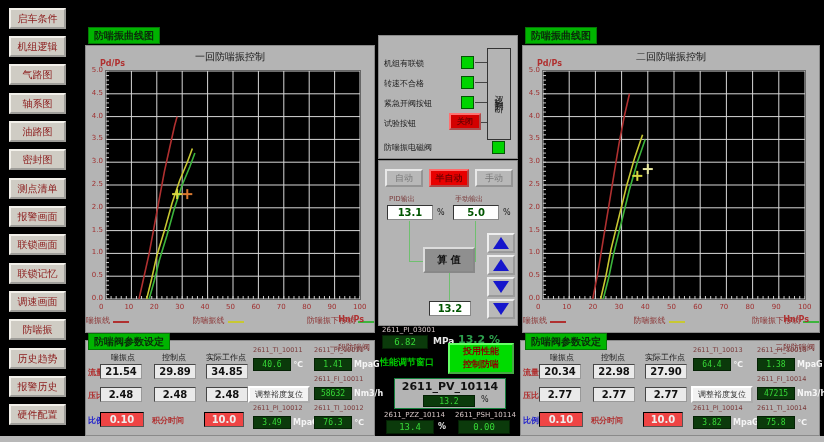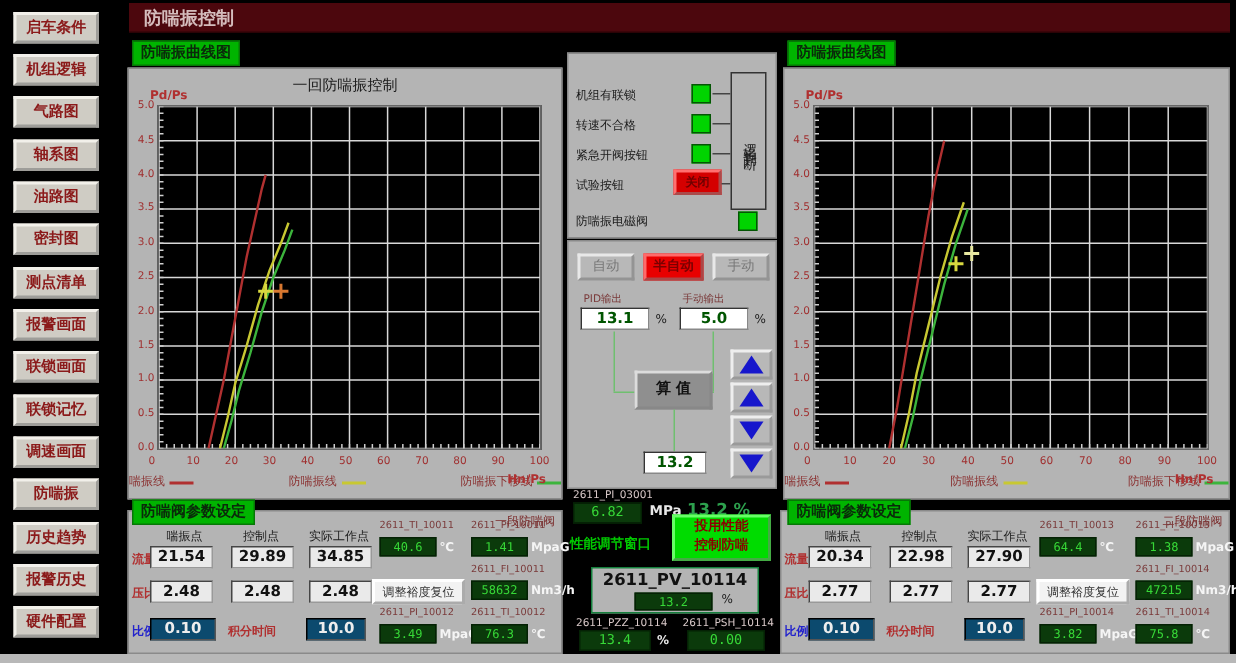--- a/index.html
+++ b/index.html
@@ -2,21 +2,21 @@
 <html><head>
 <meta charset="utf-8">
 <style>
   * { margin:0; padding:0; box-sizing:border-box; }
   html,body { background:#000; }
   body { font-family:"DejaVu Sans", sans-serif; }
   #screen { position:relative; width:824px; height:442px; background:#000; overflow:hidden; }
 
   
   .sbtn { position:absolute; left:9px; width:57px; height:21px; background:#cfccc4;
-          border:2px outset #f2f0ea; color:#8b1a1a; font-size:10px; font-weight:bold;
+          border:2px outset #f2f0ea; color:#8b1a1a; font-size:10px; font-weight:normal;
           text-align:center; line-height:17px; cursor:pointer; }
 
   
   #titlebar { position:absolute; left:86px; top:2px; width:734px; height:20px;
               background:#4c070d; color:#d4bcbc; font-size:12px; font-weight:bold;
               line-height:20px; padding-left:10px; border-bottom:1px solid #2a0306; }
 
   .gtag { position:absolute; background:#00b400; color:#0a2a0a; font-size:10px;
           font-weight:bold; padding:1px 5px; border:1px solid #067806; z-index:5; line-height:13px;}
 
@@ -88,21 +88,21 @@
   #pvbox .pvt { position:absolute; top:1px; width:100%; text-align:center; font-size:11px;
                 font-weight:bold; color:#111; }
 
   
   .pp { position:absolute; top:340px; height:96px; background:#b4b4b4; border:1px solid #8a8a8a; }
   .corner { position:absolute; right:4px; top:1px; font-size:8px; color:#7a2a2a;margin-left:40px; }
   .ph { position:absolute; top:11px; font-size:8px; color:#1a1a1a; text-align:center; }
   .rl { position:absolute; left:2px; font-size:8px; color:#b03030; font-weight:bold; }
   .vb { position:absolute; width:42px; height:15px; background:#eaeaea; border:1px inset #999;
         font-size:10px; font-weight:bold; color:#111; text-align:center; line-height:14px; }
-  .bb { position:absolute; width:44px; height:15px; background:#0c4a6e; border:1px inset #555;
+  .bb { position:absolute; width:44px; height:15px; background:#ef4444; border:1px inset #555;
         font-size:10px; font-weight:bold; color:#ededed; text-align:center; line-height:14px; }
   .rbtn { position:absolute; left:162px; top:45px; width:62px; height:17px; background:#f2f2f2;
           border:2px outset #fff; font-size:8px; color:#333; text-align:center; line-height:13px; cursor:pointer;}
   .tg { position:absolute; width:70px; }
   .tgl { font-size:6.5px; color:#7a3a3a; white-space:nowrap; }
   .tg .dd2 { display:inline-block; width:38px; height:13px; background:#0b3a0b; border:1px solid #042104;
              color:#37d837; font-family:"DejaVu Sans Mono",monospace; font-size:8px;
              text-align:center; line-height:12px; vertical-align:middle;}
   .tgu { font-size:8px; color:#f5f5f5; font-weight:bold; margin-left:2px; vertical-align:middle; }
 
@@ -124,21 +124,20 @@
     <div class="sbtn" style="top:206px">报警画面</div>
     <div class="sbtn" style="top:234px">联锁画面</div>
     <div class="sbtn" style="top:263px">联锁记忆</div>
     <div class="sbtn" style="top:291px">调速画面</div>
     <div class="sbtn" style="top:319px">防喘振</div>
     <div class="sbtn" style="top:348px">历史趋势</div>
     <div class="sbtn" style="top:376px">报警历史</div>
     <div class="sbtn" style="top:404px">硬件配置</div>
   </div>
 
-  <div id="titlebar">防喘振控制</div>
 
   <div class="gtag" style="left:88px;top:27px">防喘振曲线图</div>
   <div class="gtag" style="left:525px;top:27px">防喘振曲线图</div>
   <div class="gtag" style="left:88px;top:333px">防喘阀参数设定</div>
   <div class="gtag" style="left:525px;top:333px">防喘阀参数设定</div>
 
   <div class="chart-panel" style="left:85px;top:45px">
     <div class="chart-title">一回防喘振控制</div>
     <div class="chart-ylab">Pd/Ps</div>
     <div class="yticks">
@@ -302,20 +301,21 @@
       </div>
     <div class="legend">
         <span><span>喘振线</span><span class="sw" style="border-top-color: rgb(176, 48, 48);"></span></span>
         <span><span>防喘振线</span><span class="sw" style="border-top-color: rgb(200, 200, 50);"></span></span>
         <span><span>防喘振下移线</span><span class="sw" style="border-top-color: rgb(60, 180, 60);"></span></span>
       </div>
     <div class="xlab">Hn/Ps</div>
   </div>
 
   <div class="chart-panel" style="left:522px;top:45px;width:298px">
+    <div class="chart-title">二回防喘振控制</div>
     <div class="chart-ylab">Pd/Ps</div>
     <div class="yticks">
         <span style="top: -4px;">5.0</span>
         <span style="top: 18.8px;">4.5</span>
         <span style="top: 41.6px;">4.0</span>
         <span style="top: 64.4px;">3.5</span>
         <span style="top: 87.2px;">3.0</span>
         <span style="top: 110px;">2.5</span>
         <span style="top: 132.8px;">2.0</span>
         <span style="top: 155.6px;">1.5</span>

